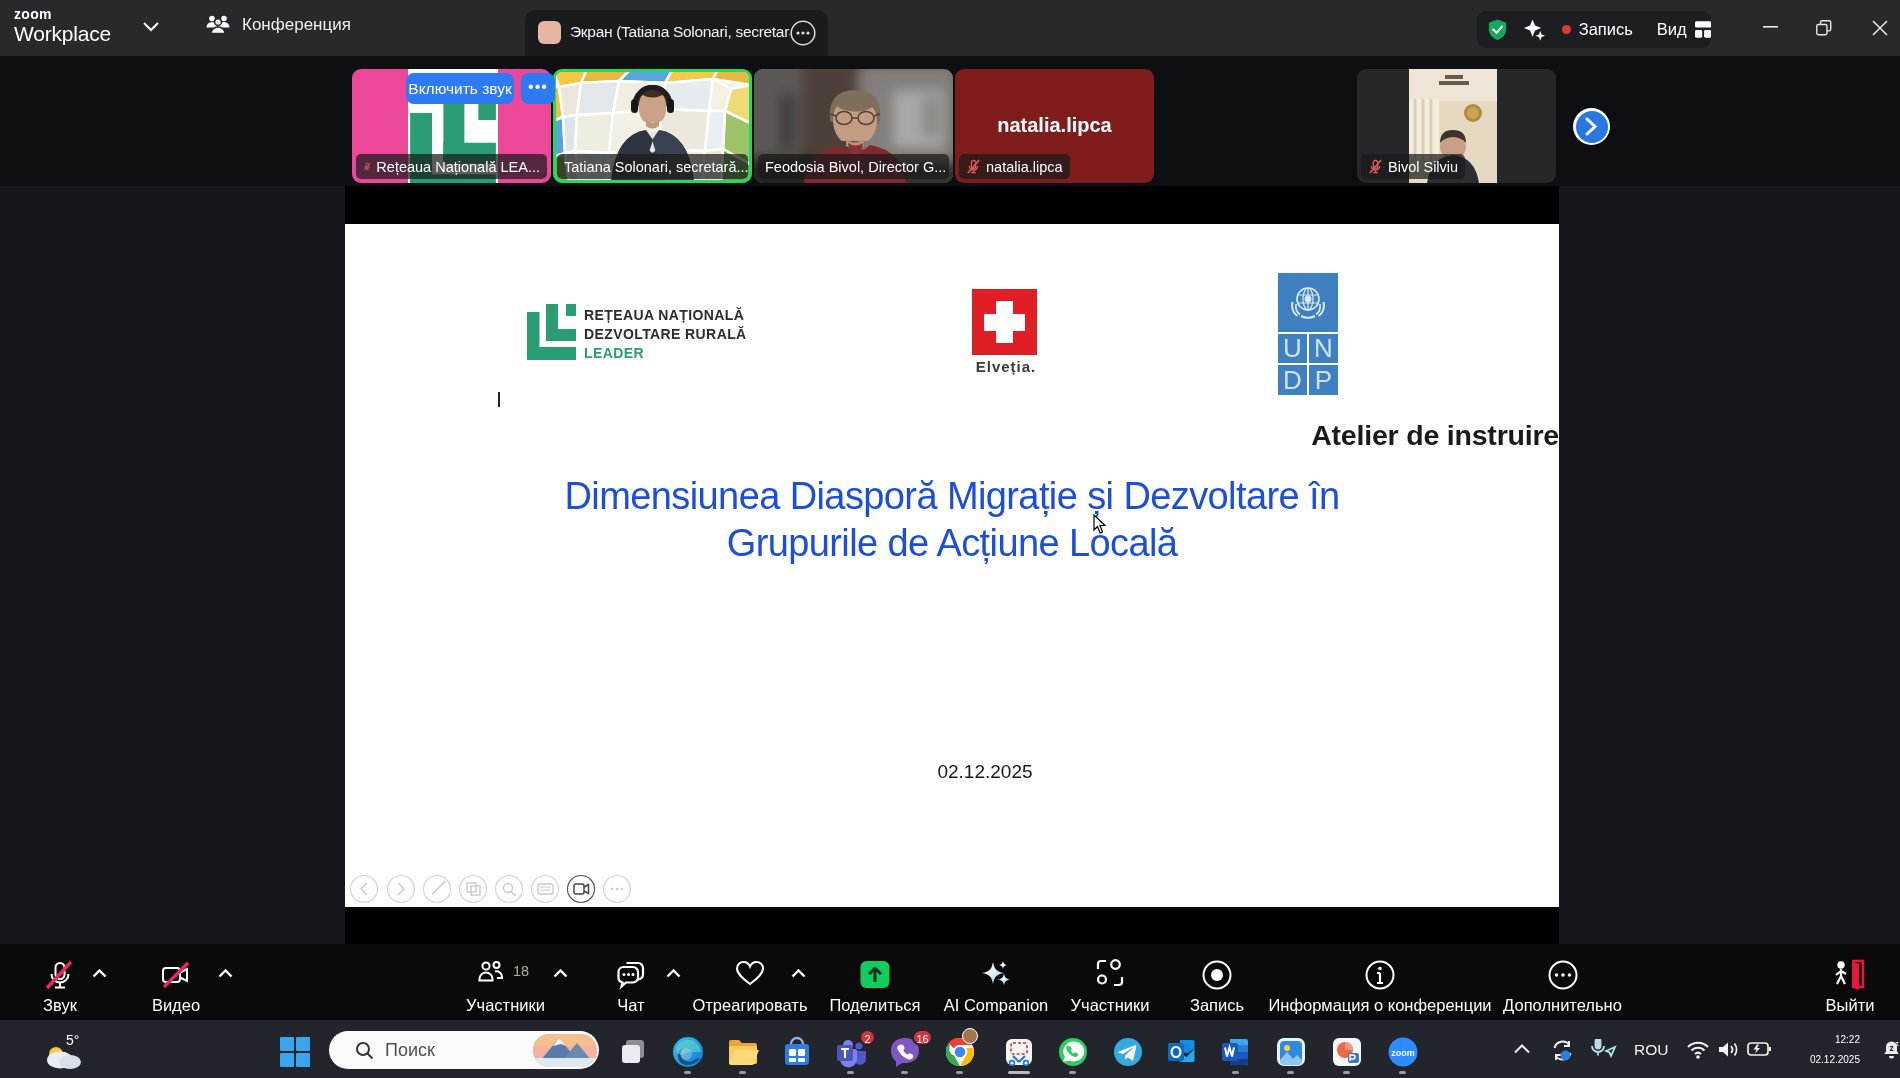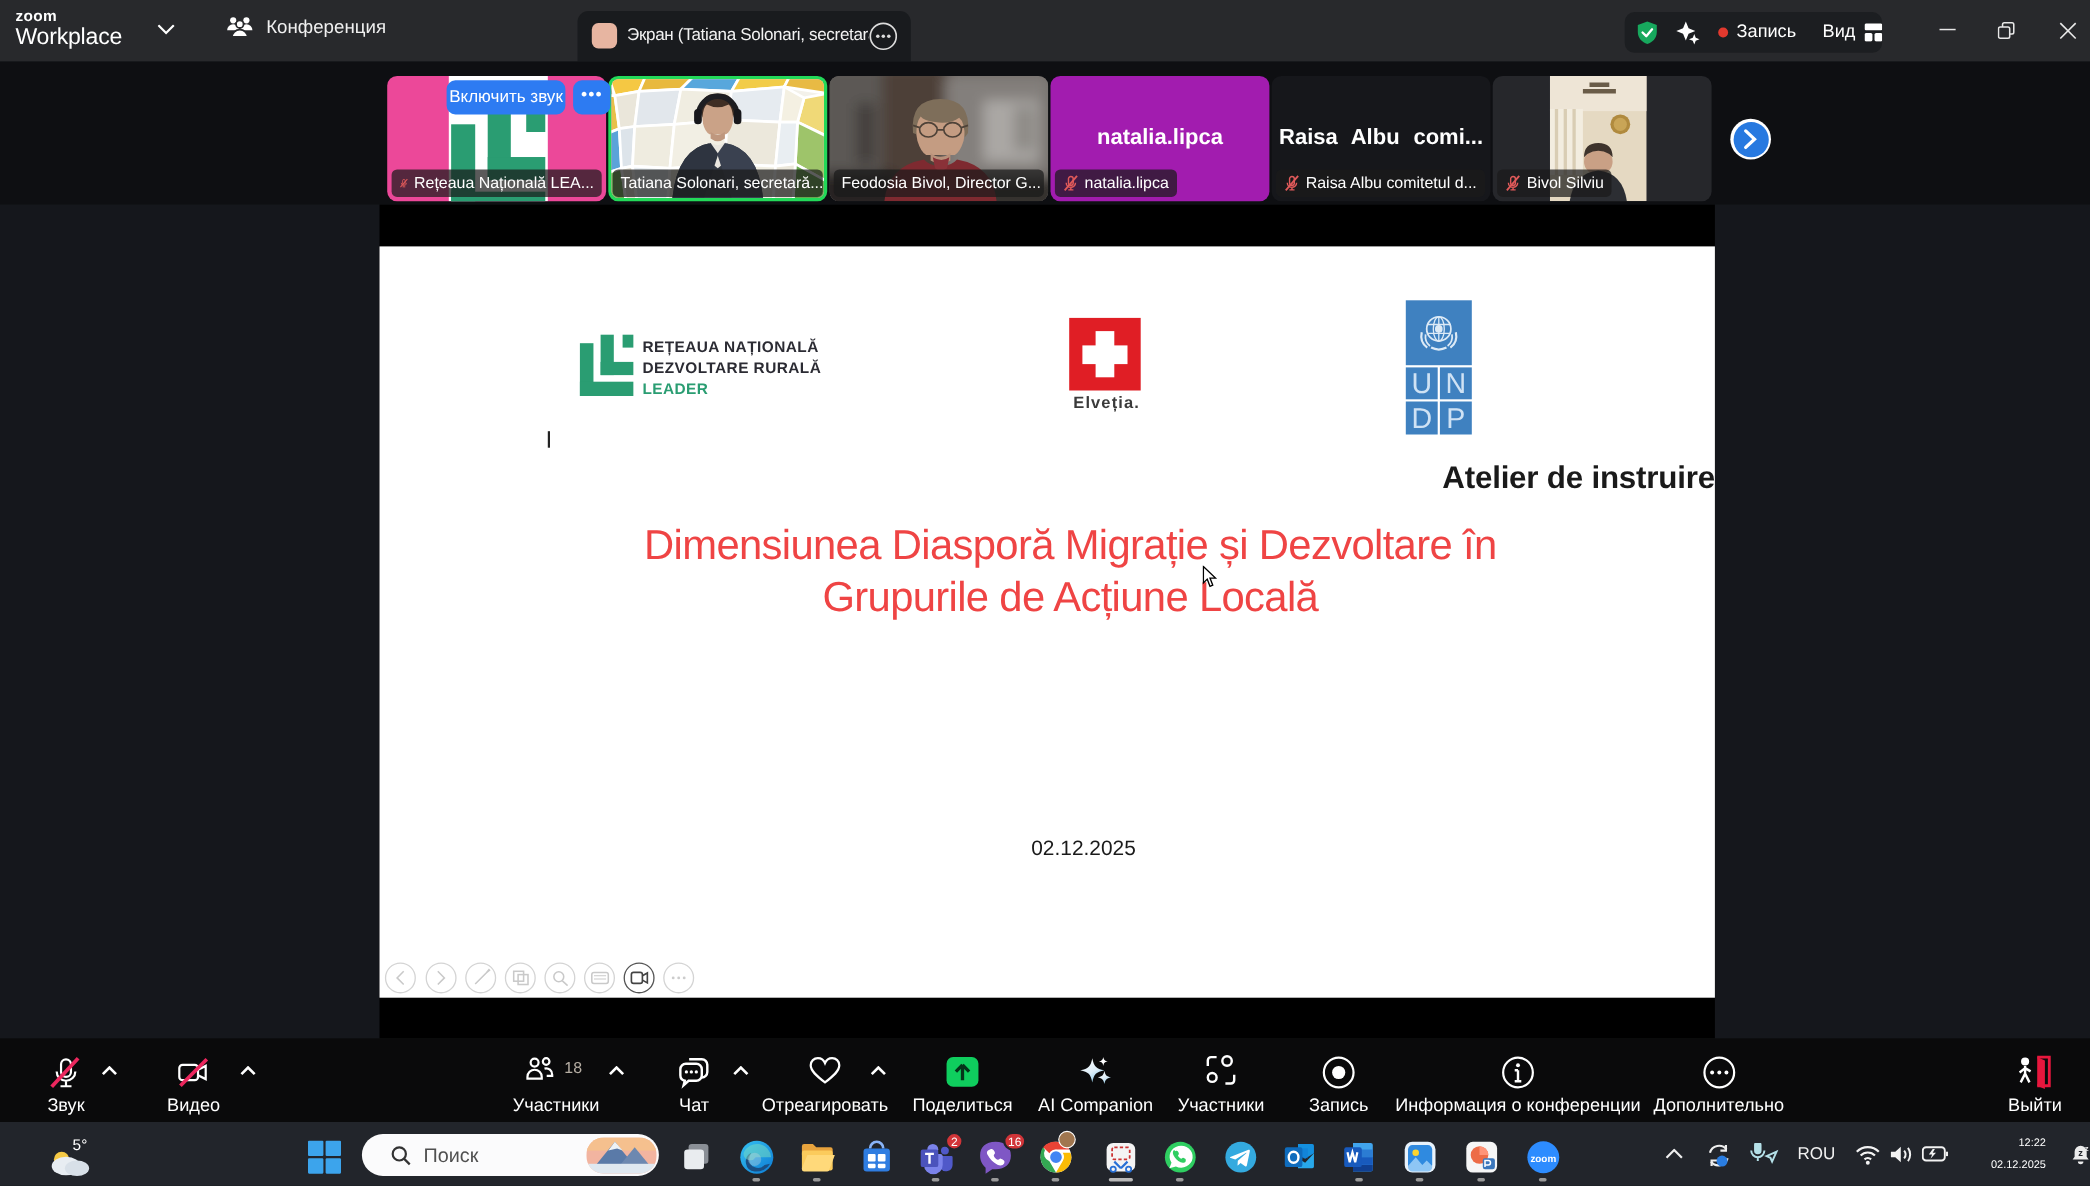--- a/index.html
+++ b/index.html
@@ -25,21 +25,21 @@
 #nextbtn { position:absolute; left:1573px; top:52px; width:37px; height:37px; background:#fff; border-radius:50%; }
 #nextbtn .inner { position:absolute; left:2.5px; top:2.5px; width:32px; height:32px; background:#2779e0; border-radius:50%; }
 #unmute { position:absolute; left:406px; top:17px; width:108px; height:31px; background:#2d7bf2; border-radius:8px; color:#fff; font-size:15.5px; line-height:31px; text-align:center; z-index:5;}
 #unmute2 { position:absolute; left:521px; top:17px; width:34px; height:31px; background:#2d7bf2; border-radius:8px; color:#fff; font-size:16px; text-align:center; line-height:27px; z-index:5; letter-spacing:1px;}
 
 #main { position:absolute; left:0; top:186px; width:1900px; height:758px; background:#15171c; }
 #share { position:absolute; left:345px; top:0; width:1214px; height:758px; background:#000; }
 #slide { position:absolute; left:0; top:38px; width:1214px; height:683px; background:#ffffff; }
 
 #h1 { position:absolute; left:0; top:197px; width:1214px; text-align:right; font-size:28.5px; line-height:29px; font-weight:bold; color:#1a1a1a; letter-spacing:-0.2px;}
-#h2 { position:absolute; left:0; top:249px; width:1214px; text-align:center; font-size:38px; color:#ef4444; line-height:47px; letter-spacing:-0.6px;margin-left:21px;}
+#h2 { position:absolute; left:0; top:249px; width:1214px; text-align:center; font-size:38px; color:#1d4ed8; line-height:47px; letter-spacing:-0.6px;}
 #dt { position:absolute; left:33px; top:537px; width:1214px; text-align:center; font-size:19px; color:#1a1a1a; }
 #caret { position:absolute; left:153px; top:168px; width:1.5px; height:15px; background:#222; }
 
 #ztb { position:absolute; left:0; top:944px; width:1900px; height:76px; background:#0a0a0b; }
 .zb { position:absolute; top:0; height:76px; color:#fff; }
 .zb .lab { position:absolute; top:52px; width:100%; text-align:center; font-size:16.5px; white-space:nowrap; }
 .zb .ic { position:absolute; top:14px; left:50%; transform:translateX(-50%); }
 
 #tbar { position:absolute; left:0; top:1020px; width:1900px; height:58px; background:#22252b; }
 .tic { position:absolute; top:1036px; }
@@ -210,41 +210,31 @@
       </g>
       <path d="M92 70 q9 7 18 0 l0 7 q-9 6 -18 0 Z" fill="#b8907a"></path>
       <path d="M50 114 q3 -32 36 -38 q5 6 15 6 q10 0 15 -6 q33 6 36 38 Z" fill="#7e2a30"></path>
       <path d="M94 74 q8 5 15 0 l-2 10 q-6 4 -11 0 Z" fill="#8a3138"></path>
     </svg>
     <div class="vlabel">
         <span>Feodosia Bivol, Director G...</span>
       </div>
   </div>
 
-  <div class="tile" style="left:955px; background:#a21caf;">
+  <div class="tile" style="left:955px; background:#7f1d1d;">
     <div class="bigname">natalia.lipca</div>
     <div class="vlabel">
         <svg width="15" height="15" viewBox="0 0 16 16">
           <path d="M8 1.5 a2.3 2.3 0 0 1 2.3 2.3 v4 a2.3 2.3 0 0 1 -4.6 0 v-4 A2.3 2.3 0 0 1 8 1.5 Z M3.5 7.5 a4.5 4.5 0 0 0 9 0 M8 12 v2.5 M5.5 14.5 h5" stroke="#e05a5a" stroke-width="1.4" fill="none"></path>
           <path d="M2 15 L14 1" stroke="#e05a5a" stroke-width="1.8"></path>
         </svg>
         <span>natalia.lipca</span>
       </div>
   </div>
 
-  <div class="tile" style="left:1156px; background:#16171b;">
-    <div class="bigname" style="word-spacing:7px;">Raisa Albu comi...</div>
-    <div class="vlabel">
-        <svg width="15" height="15" viewBox="0 0 16 16">
-          <path d="M8 1.5 a2.3 2.3 0 0 1 2.3 2.3 v4 a2.3 2.3 0 0 1 -4.6 0 v-4 A2.3 2.3 0 0 1 8 1.5 Z M3.5 7.5 a4.5 4.5 0 0 0 9 0 M8 12 v2.5 M5.5 14.5 h5" stroke="#e05a5a" stroke-width="1.4" fill="none"></path>
-          <path d="M2 15 L14 1" stroke="#e05a5a" stroke-width="1.8"></path>
-        </svg>
-        <span>Raisa Albu comitetul d...</span>
-      </div>
-  </div>
 
   <div class="tile" style="left:1357px; background:#26272b;">
     <svg style="position:absolute;left:52px;top:0" width="88" height="114" viewBox="0 0 88 114">
       <rect width="88" height="114" fill="#e5d9c2"></rect>
       <rect x="0" y="0" width="88" height="32" fill="#eee5d6"></rect>
       <rect x="0" y="30" width="30" height="60" fill="#f3ede0"></rect>
       <g stroke="#d9cdb4" stroke-width="3">
           <path d="M6 30 v60 M14 30 v60 M22 30 v60"></path>
         </g>
       <path d="M30 14 h30 M36 8 h18" stroke="#6a5c48" stroke-width="4"></path>

